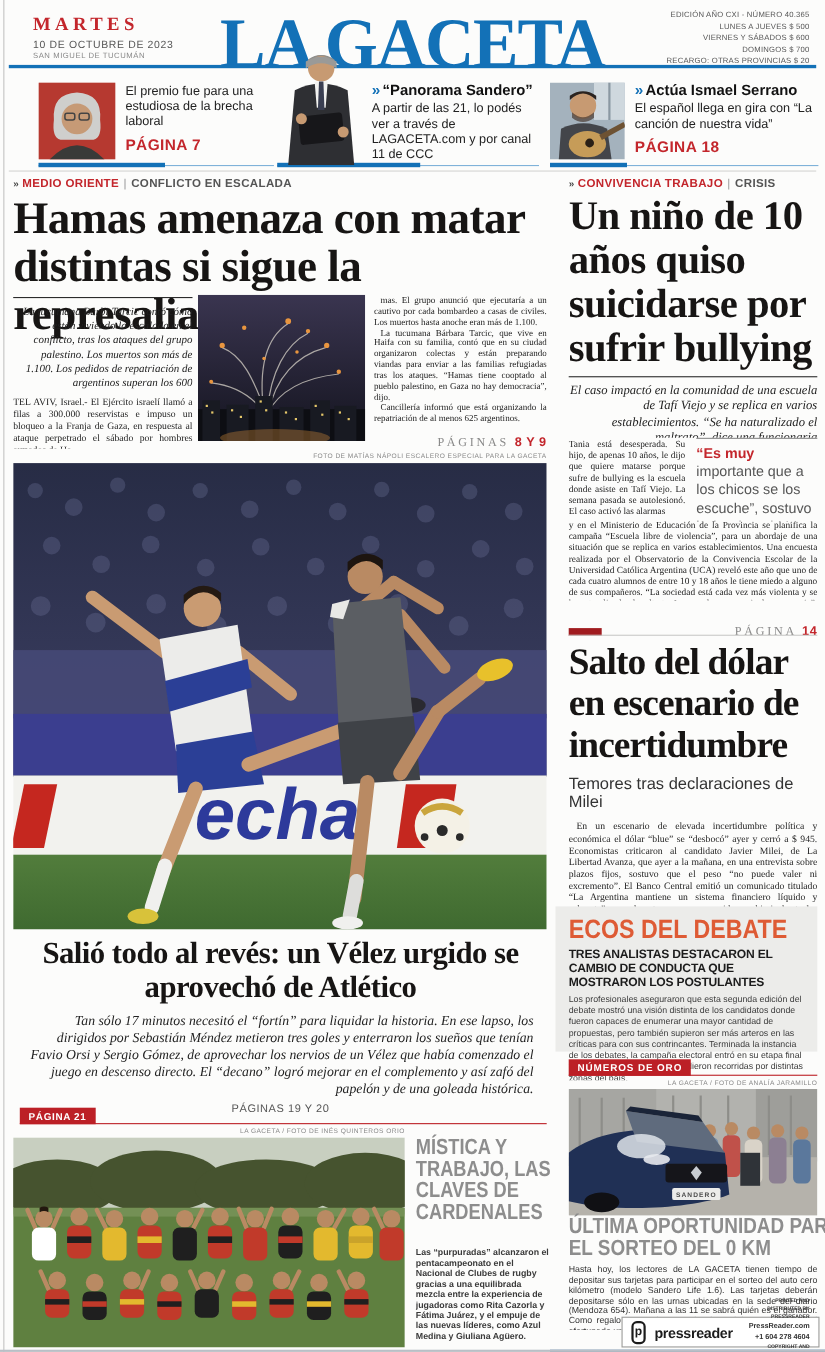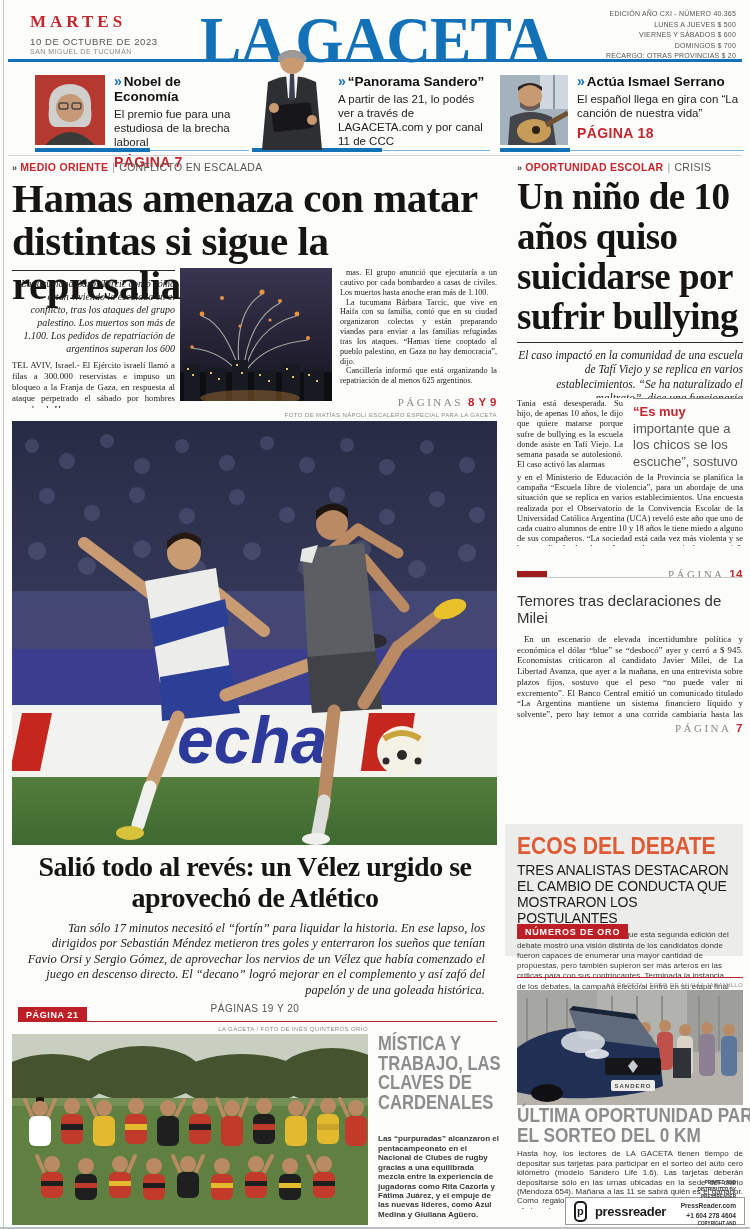--- a/index.html
+++ b/index.html
@@ -22,38 +22,38 @@
   .tz-title{font-size:13.5px;font-weight:700;color:#111;line-height:1.1;}
   .tz-chev{color:#1371b7;font-weight:700;font-size:14px;margin-right:2px;}
   .tz-body{font-size:11.5px;color:#222;line-height:1.22;margin-top:2px;}
   .tz-page{font-size:14px;font-weight:700;color:#c3262c;margin-top:5px;letter-spacing:.4px;}
   .tz-bar{position:absolute;left:0;bottom:0;height:4px;background:#1371b7;}
   .tz-line{position:absolute;left:0;right:0;bottom:1px;height:1px;background:#7fb2d9;}
   
   .kick{font-size:10.5px;font-weight:700;color:#c3262c;letter-spacing:.3px;}
   .kick .chev{color:#444;font-size:9px;font-weight:700;margin-right:3px;}
   .kick .sep{color:#999;font-weight:400;margin:0 4px;}
-  .kick .rest{color:#555;font-weight:400;}
+  .kick .rest{color:#555;font-weight:700;}
   
   .hl{font-family:"Liberation Serif",serif;font-weight:700;color:#171514;letter-spacing:-.5px;}
   .lede{font-family:"Liberation Serif",serif;font-style:italic;color:#222;text-align:right;}
   .toprule{border-top:1.5px solid #2b2b2b;}
   .body-serif{font-family:"Liberation Serif",serif;color:#1c1c1c;}
   .pagref{text-align:right;font-family:"Liberation Serif",serif;color:#8a8a8a;font-size:11px;letter-spacing:2.5px;}
   .pagref b{font-family:"Liberation Sans",sans-serif;color:#c3262c;font-size:11.5px;letter-spacing:.5px;}
   .credit{font-size:6px;color:#8a8a8a;letter-spacing:.4px;text-align:right;}
   .pq{font-size:13px;line-height:1.28;color:#555;}
   .pq b{color:#c3262c;}
   .redtag{background:#bc2026;color:#fff;font-weight:700;font-size:9px;letter-spacing:.6px;
           display:flex;align-items:center;padding:0 8px;height:15px;}
   .redline{position:absolute;height:1px;background:#bc2026;}
   .gray-cond{font-weight:700;color:#8d8d8d;line-height:.98;transform-origin:0 0;}
   .ecos-box{background:#ececea;}
   .ecos-title{font-weight:700;color:#de5b35;font-size:24px;transform:scaleX(.88);transform-origin:0 0;white-space:nowrap;}
-  .ecos-sub{font-weight:400;color:#1c1c1c;font-size:14px;line-height:1.15;letter-spacing:-.2px;}
+  .ecos-sub{font-weight:700;color:#1c1c1c;font-size:11px;line-height:1.15;letter-spacing:-.2px;}
   .ecos-body{font-size:8px;color:#3c3c3c;line-height:1.28;}
   .sans-body{font-size:8px;color:#333;line-height:1.18;}
   .pr-box{border:1px solid #9a9a98;background:#fff;display:flex;align-items:center;padding:0 8px;gap:8px;}
   .pr-brand{font-weight:700;color:#1b1b1b;font-size:13px;letter-spacing:-.3px;}
   .pr-logo{width:17px;height:17px;border:2px solid #1b1b1b;border-radius:5px;display:flex;align-items:center;justify-content:center;
            font-weight:700;font-size:11px;color:#1b1b1b;}
   .pr-small{font-size:4.6px;color:#333;font-weight:700;text-align:right;line-height:1.5;}
   .pr-small .big{font-size:6.6px;}
   svg text{font-family:"Liberation Sans",sans-serif;}
 </style>
@@ -99,21 +99,20 @@
         <rect width="70" height="70" fill="#b0342c"></rect>
         <rect x="0" y="0" width="70" height="70" fill="#c14038" opacity=".4"></rect>
         <path d="M14,34 Q12,10 35,9 Q58,10 56,34 Q58,50 50,52 L20,52 Q12,50 14,34 Z" fill="#cfcfcd"></path>
         <circle cx="35" cy="33" r="14" fill="#c69a76"></circle>
         <rect x="24" y="28" width="9" height="6" rx="2" fill="none" stroke="#444" stroke-width="1.4"></rect>
         <rect x="37" y="28" width="9" height="6" rx="2" fill="none" stroke="#444" stroke-width="1.4"></rect>
         <path d="M10,70 Q35,44 60,70 Z" fill="#3a3a38"></path>
       </svg>
     </div>
     <div class="abs" style="left:79px;top:4px;width:135px">
-      <div class="tz-title"><span class="tz-chev">»</span><span>Nobel de Economía</span></div>
       <div class="tz-body">El premio fue para una estudiosa de la brecha laboral</div>
       <div class="tz-page">PÁGINA 7</div>
     </div>
     <div class="tz-line"></div>
     <div class="tz-bar" style="width:115px"></div>
   </section>
 
   <section class="abs" style="left:252px;top:70px;width:238px;height:82px">
     <div class="abs" style="left:86px;top:4px;width:152px">
       <div class="tz-title"><span class="tz-chev">»</span><span>“Panorama Sandero”</span></div>
@@ -457,53 +456,54 @@
       </g>
     </svg>
   </div>
   <div class="abs" style="left:378px;top:1034px;width:125px">
     <div class="gray-cond" style="font-size:20px;width:150px;transform:scaleX(.83)">MÍSTICA Y TRABAJO, LAS CLAVES DE CARDENALES</div>
     <div class="sans-body clip" style="margin-top:22px;width:122px;height:100px;font-weight:700;color:#3a3a3a">Las “purpuradas” alcanzaron el pentacampeonato en el Nacional de Clubes de rugby gracias a una equilibrada mezcla entre la experiencia de jugadoras como Rita Cazorla y Fátima Juárez, y el empuje de las nuevas líderes, como Azul Medina y Giuliana Agüero.</div>
   </div>
 
   <section class="abs" style="left:517px;top:161px;width:226px">
     <div class="kick">
-      <span class="chev">»</span><span>OPORTUNIDAD ESCOLAR</span><span class="sep">|</span><span class="rest">CRISIS</span>
+      <span class="chev">»</span><span>CONVIVENCIA TRABAJO</span><span class="sep">|</span><span class="rest">CRISIS</span>
     </div>
     <h1 class="hl" style="margin:4px 0 0;font-size:37px;line-height:1.08">Un niño de 10 años quiso suicidarse por sufrir bullying</h1>
   </section>
 
   <div class="abs toprule lede clip" style="left:517px;top:342px;width:226px;height:50px;font-size:11.5px;line-height:1.25;padding-top:5px">El caso impactó en la comunidad de una escuela de Tafí Viejo y se replica en varios establecimientos. “Se ha naturalizado el maltrato”, dice una funcionaria</div>
 
   <div class="abs body-serif just clip" style="left:517px;top:398px;width:106px;height:70px;font-size:8.5px;line-height:1.2">Tania está desesperada. Su hijo, de apenas 10 años, le dijo que quiere matarse porque sufre de bullying es la escuela donde asiste en Tafí Viejo. La semana pasada se autolesionó. El caso activó las alarmas</div>
   <div class="abs pq clip" style="left:633px;top:398px;width:110px;height:70px;border-top:1.5px solid #8a8a8a;padding-top:5px">
     <b>“Es muy</b><span> importante que a los chicos se los escuche”, sostuvo la funcionaria Irma Thomas</span>
   </div>
   <div class="abs body-serif just clip" style="left:517px;top:472px;width:226px;height:74px;font-size:8.5px;line-height:1.2">y en el Ministerio de Educación de la Provincia se planifica la campaña “Escuela libre de violencia”, para un abordaje de una situación que se replica en varios establecimientos. Una encuesta realizada por el Observatorio de la Convivencia Escolar de la Universidad Católica Argentina (UCA) reveló este año que uno de cada cuatro alumnos de entre 10 y 18 años le tiene miedo a alguno de sus compañeros. “La sociedad está cada vez más violenta y se ha naturalizado el maltrato. La escuela es una caja de resonancia”, advierte la directora de Asistencia Técnica, Verónica Torres.</div>
   <div class="abs pagref" style="left:517px;top:568px;width:226px">
     <span>PÁGINA</span> <b>14</b>
   </div>
 
   <div class="abs" style="left:517px;top:571px;width:30px;height:7px;background:#a01b1f"></div>
   <div class="abs" style="left:517px;top:577px;width:226px;height:1px;background:#c9c9c7"></div>
   <section class="abs" style="left:517px;top:584px;width:226px">
+    <h2 class="hl" style="margin:0;font-size:34px;line-height:1.1;letter-spacing:-.8px">Salto del dólar en escenario de incertidumbre</h2>
     <div style="font-size:15px;color:#333;margin-top:8px">Temores tras declaraciones de Milei</div>
     <div class="body-serif just clip" style="margin-top:8px;height:86px;font-size:8.8px;line-height:1.22;text-indent:7px">En un escenario de elevada incertidumbre política y económica el dólar “blue” se “desbocó” ayer y cerró a $ 945. Economistas criticaron al candidato Javier Milei, de La Libertad Avanza, que ayer a la mañana, en una entrevista sobre plazos fijos, sostuvo que el peso “no puede valer ni excremento”. El Banco Central emitió un comunicado titulado “La Argentina mantiene un sistema financiero líquido y solvente”, pero hay temor a una corrida cambiaria hasta las elecciones presidenciales, señala el diario “La Nación”.</div>
     <div class="pagref" style="margin-top:2px">
       <span>PÁGINA</span> <b>7</b>
     </div>
   </section>
 
   <section class="abs ecos-box" style="left:505px;top:824px;width:238px;height:132px;padding:8px 12px;box-sizing:border-box">
     <div class="ecos-title">ECOS DEL DEBATE</div>
     <div class="ecos-sub" style="margin-top:2px">TRES ANALISTAS DESTACARON EL CAMBIO DE CONDUCTA QUE MOSTRARON LOS POSTULANTES</div>
     <div class="ecos-body clip" style="margin-top:4px;height:78px">Los profesionales aseguraron que esta segunda edición del debate mostró una visión distinta de los candidatos donde fueron capaces de enumerar una mayor cantidad de propuestas, pero también supieron ser más arteros en las críticas para con sus contrincantes. Terminada la instancia de los debates, la campaña electoral entró en su etapa final y los cinco candidatos emprendieron recorridas por distintas zonas del país.</div>
   </section>
 
-  <div class="abs redtag" style="left:517px;top:924px;letter-spacing:.8px">NÚMEROS DE ORO</div>
+  <div class="abs redtag" style="left:517px;top:963px;letter-spacing:.8px">NÚMEROS DE ORO</div>
   <div class="abs redline" style="left:517px;top:977px;width:226px"></div>
   <div class="abs credit" style="left:517px;top:982px;width:226px">LA GACETA / FOTO DE ANALÍA JARAMILLO</div>
   <div class="abs" style="left:517px;top:990px;width:226px;height:115px">
     <svg width="226" height="115" viewBox="0 0 226 115">
       <rect width="226" height="115" fill="#c2c2bf"></rect>
       <rect x="0" y="0" width="80" height="70" fill="#a6a6a2"></rect>
       <rect x="80" y="0" width="90" height="62" fill="#b2b2ae"></rect>
       <rect x="170" y="0" width="56" height="66" fill="#9e9e9a"></rect>
       <g stroke="#8d8d89" stroke-width="2">
         <line x1="10" y1="8" x2="10" y2="60"></line>

